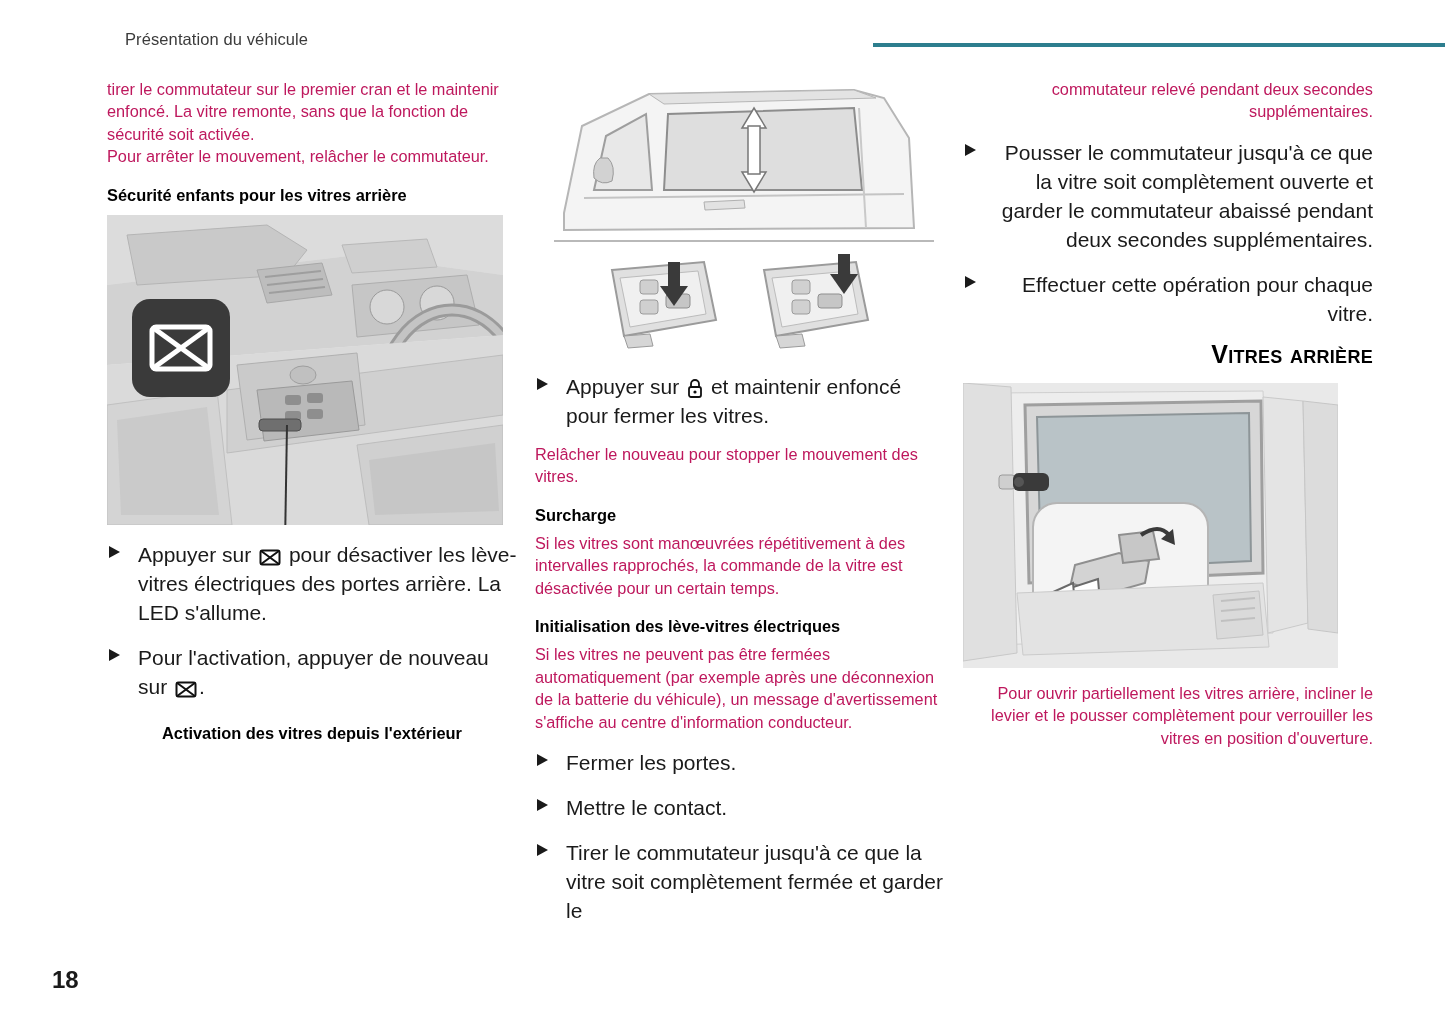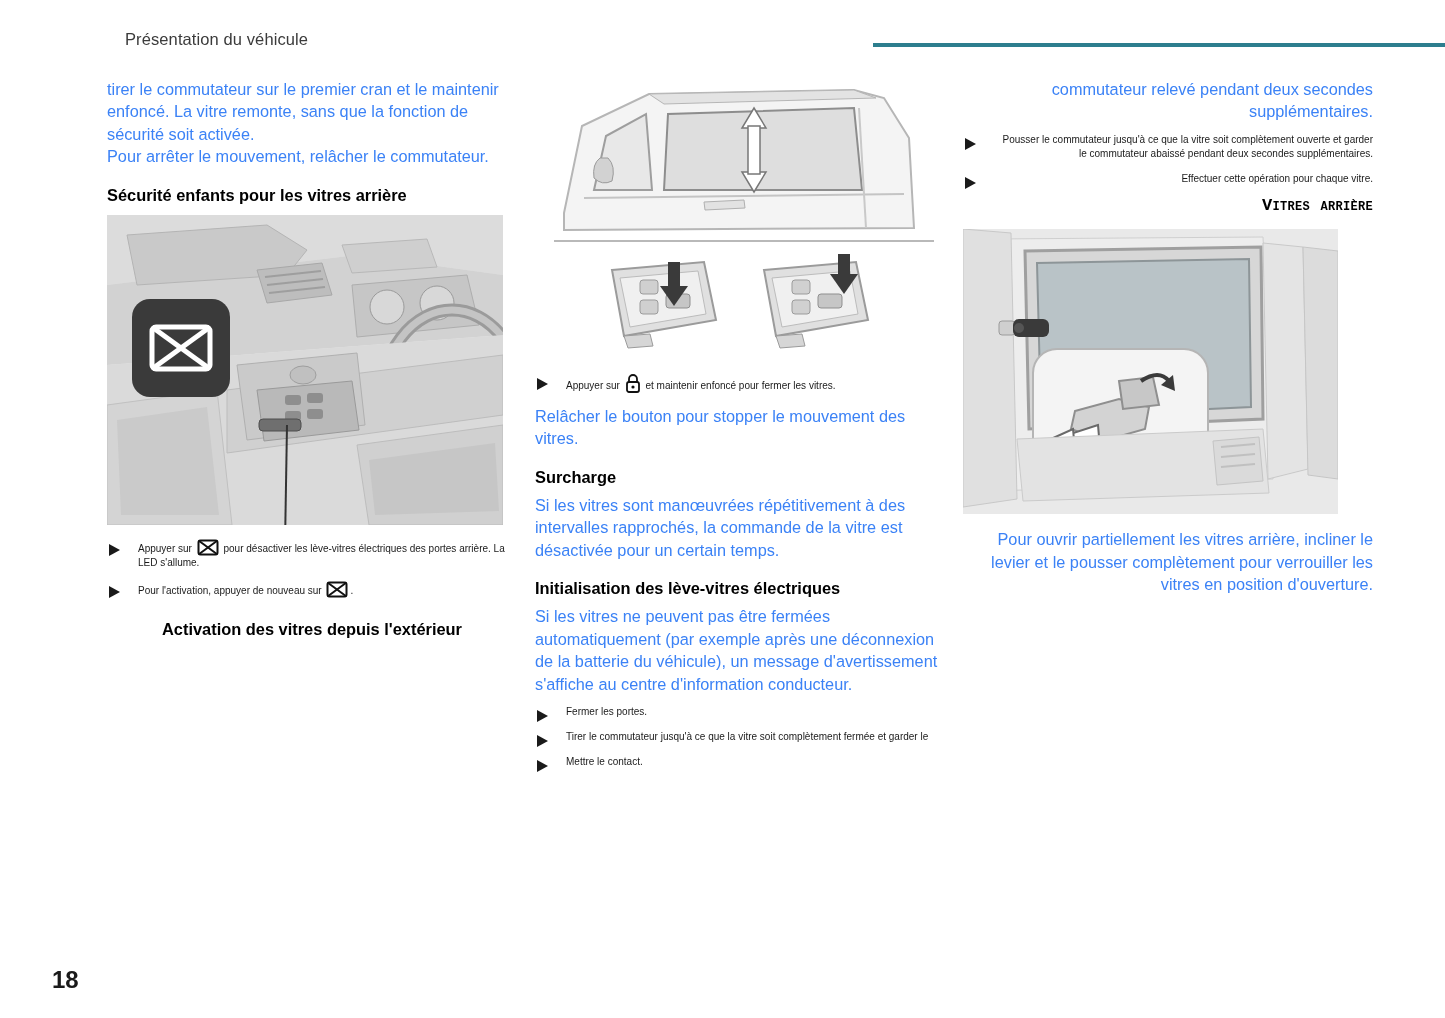--- a/index.html
+++ b/index.html
@@ -58,52 +58,52 @@
     width: 410px;
   }
   .col1 { left: 107px; }
   .col2 { left: 535px; }
   .col3 { left: 963px; text-align: right; }
 
   p {
     margin: 0;
     font-size: 16.3px;
     line-height: 1.38;
-    color: #3b82f6;
+    color: #be185d;
   }
   .para { margin-bottom: 0px; }
 
   h3.sub {
     font-size: 16.4px;
     font-weight: bold;
     margin: 18px 0 7px 0;
     color: #000;
   }
   h2.section {
-    font-size: 17px;
+    font-size: 25px;
     font-weight: bold;
     margin: 6px 0 14px 0;
     color: #000;
     font-variant: small-caps;
     letter-spacing: 0.3px;
-    font-family: Liberation Mono, monospace;
   }
 
   
   ul.arrows {
     list-style: none;
     margin: 10px 0 0 0;
     padding: 0;
   }
   ul.arrows li {
     position: relative;
     padding-left: 31px;
     margin-bottom: 11px;
-    font-size: 10px;
+    font-size: 21px;
     line-height: 1.38;
+    margin-top: 16px;
   }
   ul.arrows li .tri {
     position: absolute;
     left: 2px;
     top: 5px;
     width: 0;
     height: 0;
     border-top: 6.5px solid transparent;
     border-bottom: 6.5px solid transparent;
     border-left: 11px solid #1a1a1a;
@@ -333,40 +333,40 @@
         <svg width="16" height="20" viewBox="0 0 16 20">
           <path d="M4 9 V6 a4 4 0 0 1 8 0 V9" fill="none" stroke="#111" stroke-width="1.8"></path>
           <rect x="2" y="9" width="12" height="10" rx="2" fill="none" stroke="#111" stroke-width="1.8"></rect>
           <circle cx="8" cy="14" r="1.6" fill="#111"></circle>
         </svg>
       </span>
       <span>et maintenir enfoncé pour fermer les vitres.</span>
     </li>
   </ul>
 
-  <p class="para" style="margin-top:12px;">Relâcher le bouton pour stopper le mouvement des vitres.</p>
+  <p class="para" style="margin-top:12px;">Relâcher le nouveau pour stopper le mouvement des vitres.</p>
 
   <h3 class="sub">Surcharge</h3>
   <p class="para">Si les vitres sont manœuvrées répétitivement à des intervalles rapprochés, la commande de la vitre est désactivée pour un certain temps.</p>
 
   <h3 class="sub">Initialisation des lève-vitres électriques</h3>
   <p class="para">Si les vitres ne peuvent pas être fermées automatiquement (par exemple après une déconnexion de la batterie du véhicule), un message d'avertissement s'affiche au centre d'information conducteur.</p>
 
   <ul class="arrows">
     <li>
       <span class="tri"></span>
       <span>Fermer les portes.</span>
     </li>
     <li>
       <span class="tri"></span>
+      <span>Mettre le contact.</span>
+    </li>
+    <li>
+      <span class="tri"></span>
       <span>Tirer le commutateur jusqu'à ce que la vitre soit complètement fermée et garder le</span>
-    </li>
-    <li>
-      <span class="tri"></span>
-      <span>Mettre le contact.</span>
     </li>
   </ul>
 </div>
 
 <div class="col col3">
 
   <p class="para">commutateur relevé pendant deux secondes supplémentaires.</p>
 
   <ul class="arrows">
     <li>

